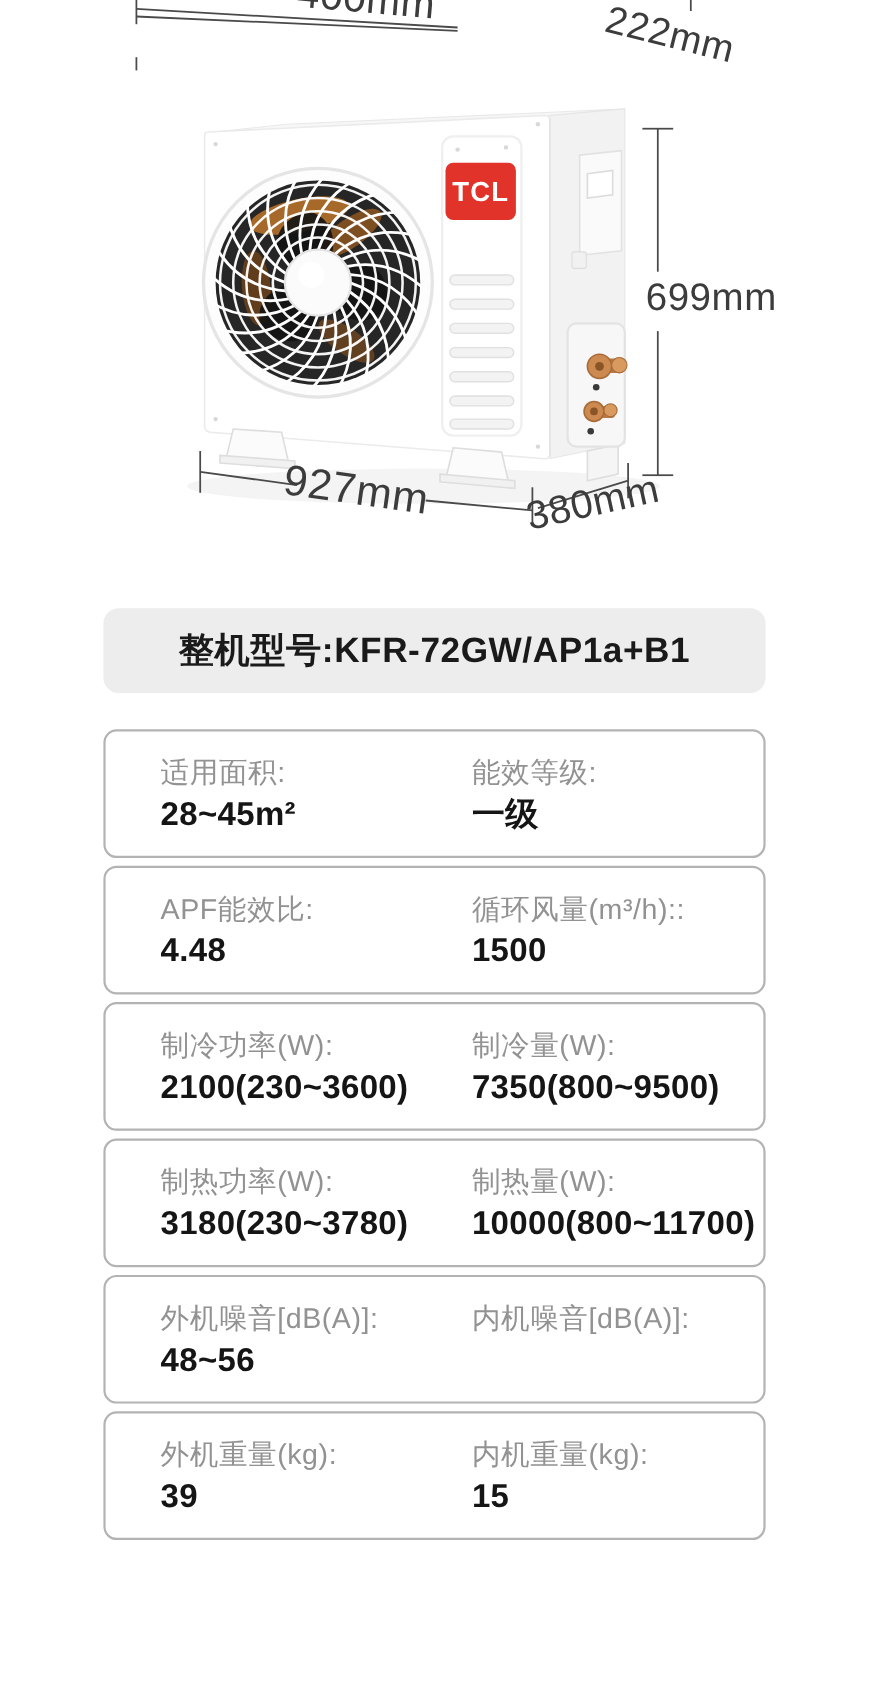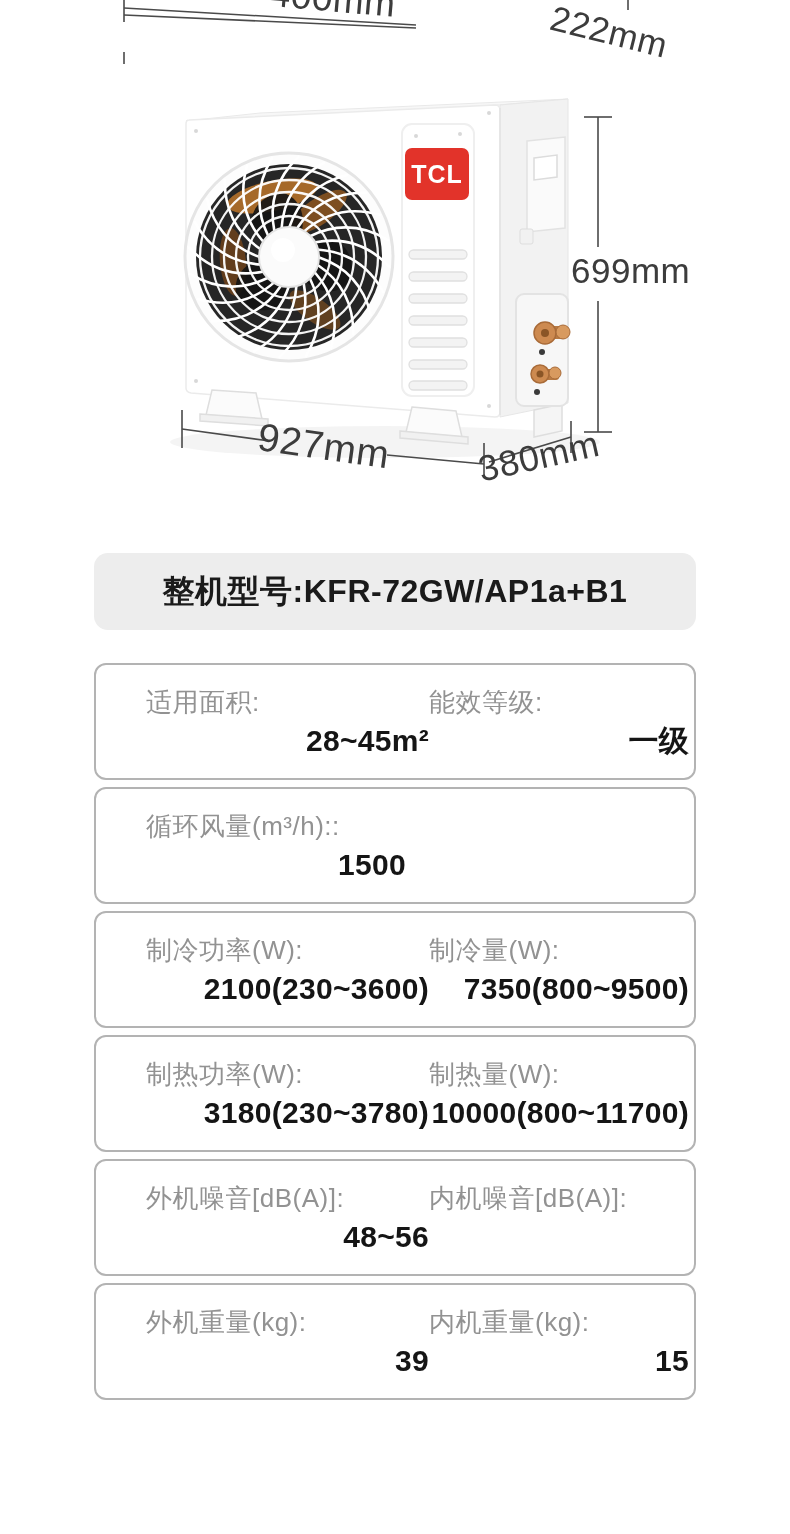--- a/index.html
+++ b/index.html
@@ -10,40 +10,40 @@
   }
   
   .hero{position:relative;width:790px;height:540px;overflow:hidden;}
   .hero svg{position:absolute;left:0;top:0;}
   .dim{
     position:absolute;color:#3c3c3c;font-weight:500;white-space:nowrap;
     letter-spacing:0.5px;
   }
   .dim-frag{left:272px;top:-27px;font-size:37px;transform:rotate(5deg);transform-origin:left top;}
   .dim-222{left:556px;top:-2px;font-size:35px;transform:rotate(14deg);transform-origin:left top;}
-  .dim-699{left:571px;top:251px;font-size:35px;}
+  .dim-699{left:587px;top:251px;font-size:35px;}
   .dim-927{left:258px;top:415px;font-size:39px;transform:rotate(8deg);transform-origin:left center;}
   .dim-380{left:479px;top:449px;font-size:36px;transform:rotate(-12.5deg);transform-origin:left center;}
   
   .banner{
     margin:13px 18px 0 94px;width:602px;height:77px;border-radius:14px;
     background:#ededed;display:flex;align-items:center;justify-content:center;
     font-size:32px;font-weight:bold;color:#1a1a1a;letter-spacing:0.5px;
   }
   
   .cards{margin:33px 0 0 94px;width:602px;}
   .card{
     box-sizing:border-box;width:602px;height:117px;margin-bottom:7px;
     border:2px solid #b3b3b3;border-radius:12px;background:#ffffff;
     display:flex;padding:24px 0 0 50px;
   }
   .col{width:283px;}
   .col.right{width:260px;}
   .lbl{font-size:26px;line-height:26px;color:#929292;letter-spacing:0.5px;}
-  .val{font-size:30px;line-height:32px;font-weight:bold;color:#151515;margin-top:10px;letter-spacing:0.3px;text-align:right;}
+  .val{font-size:30px;line-height:32px;font-weight:bold;color:#151515;margin-top:10px;letter-spacing:0.3px;}
 </style>
 </head>
 <body>
 
 <div class="hero">
   <svg width="790" height="540" viewBox="0 0 790 540">
     <defs>
       <path id="spoke" d="M289,228 Q303,186 347,175"></path>
     </defs>
 
@@ -190,20 +190,24 @@
       <div class="lbl">适用面积:</div>
       <div class="val">28~45m²</div>
     </div>
     <div class="col right">
       <div class="lbl">能效等级:</div>
       <div class="val">一级</div>
     </div>
   </div>
 
   <div class="card">
+    <div class="col">
+      <div class="lbl">APF能效比:</div>
+      <div class="val">4.48</div>
+    </div>
     <div class="col right">
       <div class="lbl">循环风量(m³/h)::</div>
       <div class="val">1500</div>
     </div>
   </div>
 
   <div class="card">
     <div class="col">
       <div class="lbl">制冷功率(W):</div>
       <div class="val">2100(230~3600)</div>

